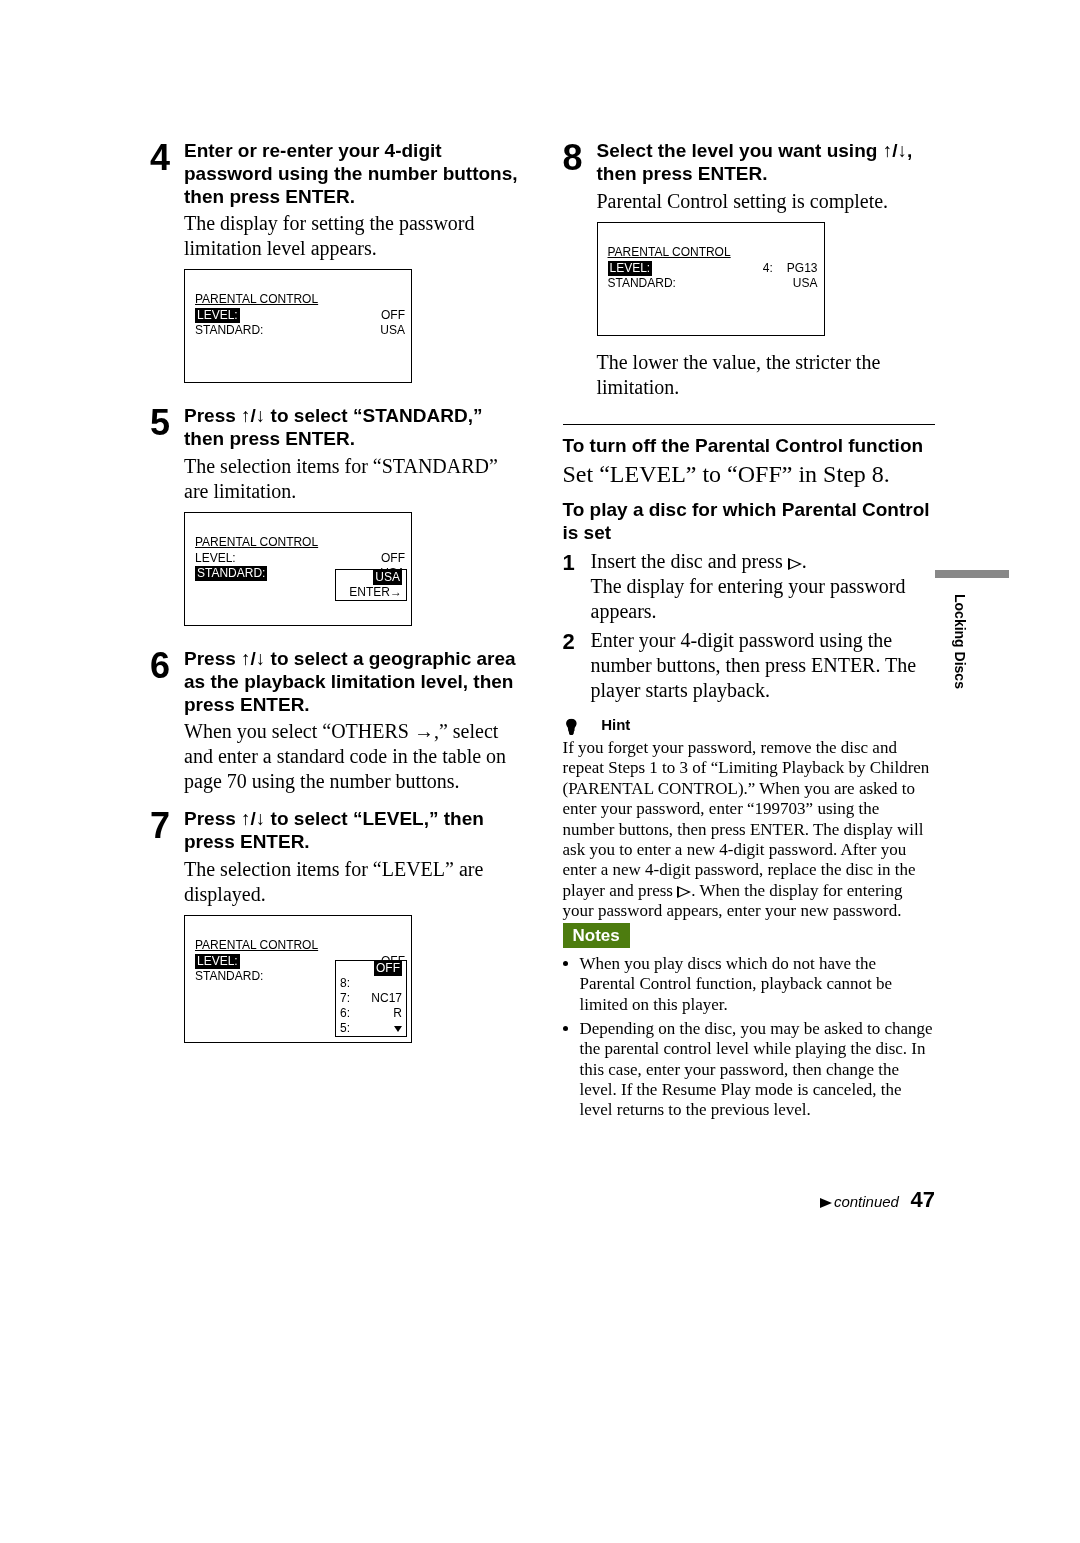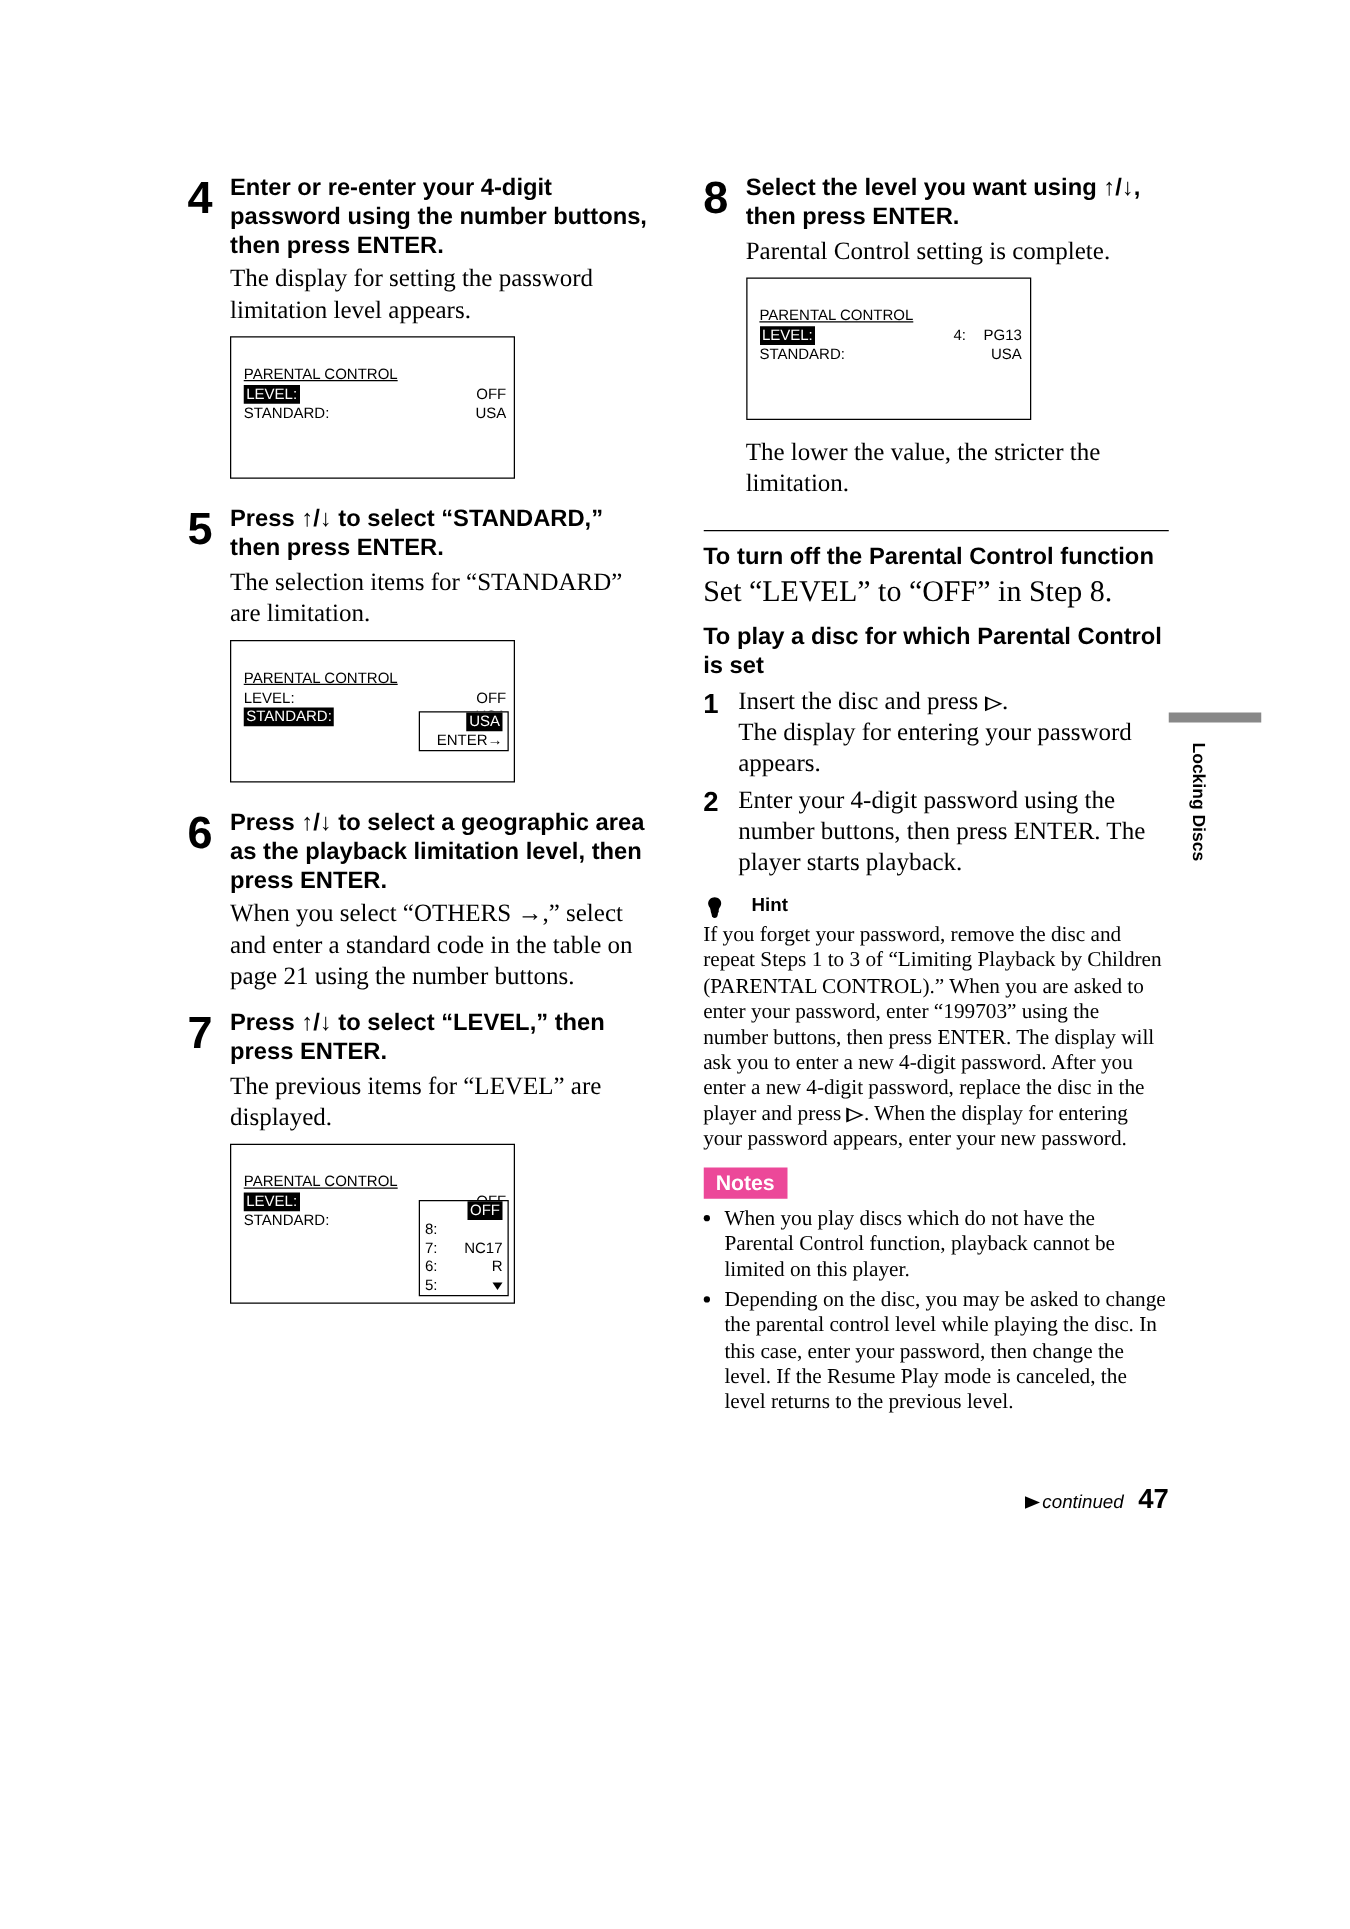--- a/index.html
+++ b/index.html
@@ -142,27 +142,27 @@
     font-family: Arial, Helvetica, sans-serif;
     font-weight: bold;
     font-size: 15px;
   }
   .hint-text, .notes-text {
     font-size: 17px;
     line-height: 1.2;
   }
   .notes-badge {
     display: inline-block;
-    background: #ec4899;
+    background: #4d7c0f;
     color: #fff;
     font-family: Arial, Helvetica, sans-serif;
     font-weight: bold;
     font-size: 17px;
     padding: 2px 10px;
-    margin-top: 12px;
+    margin-top: 0;
     margin-bottom: 6px;
   }
   ul.notes-list {
     list-style: disc;
     padding-left: 17px;
     margin: 0;
   }
   ul.notes-list li {
     font-size: 17px;
     line-height: 1.2;
@@ -316,31 +316,31 @@
           </div>
         </div>
       </div>
 
       <div class="step">
         <div class="step-num">6</div>
         <div class="step-body">
           <div class="step-title">
             <span>Press </span><span class="arrow-ud">↑/↓</span><span> to select a geographic area as the playback limitation level, then press ENTER.</span>
           </div>
-          <div class="step-text">When you select “OTHERS →,” select and enter a standard code in the table on page 21 using the number buttons.</div>
+          <div class="step-text">When you select “OTHERS →,” select and enter a standard code in the table on page 70 using the number buttons.</div>
         </div>
       </div>
 
       <div class="step" style="margin-bottom:0;">
         <div class="step-num">7</div>
         <div class="step-body">
           <div class="step-title">
             <span>Press </span><span class="arrow-ud">↑/↓</span><span> to select “LEVEL,” then press ENTER.</span>
           </div>
-          <div class="step-text">The previous items for “LEVEL” are displayed.</div>
+          <div class="step-text">The selection items for “LEVEL” are displayed.</div>
           <div class="screen" style="height:128px;">
             <div class="screen-title">PARENTAL CONTROL</div>
             <div class="row">
               <span class="highlight">LEVEL:</span>
               <span>OFF</span>
             </div>
             <div class="row">
               <span>STANDARD:</span>
               <span></span>
             </div>

